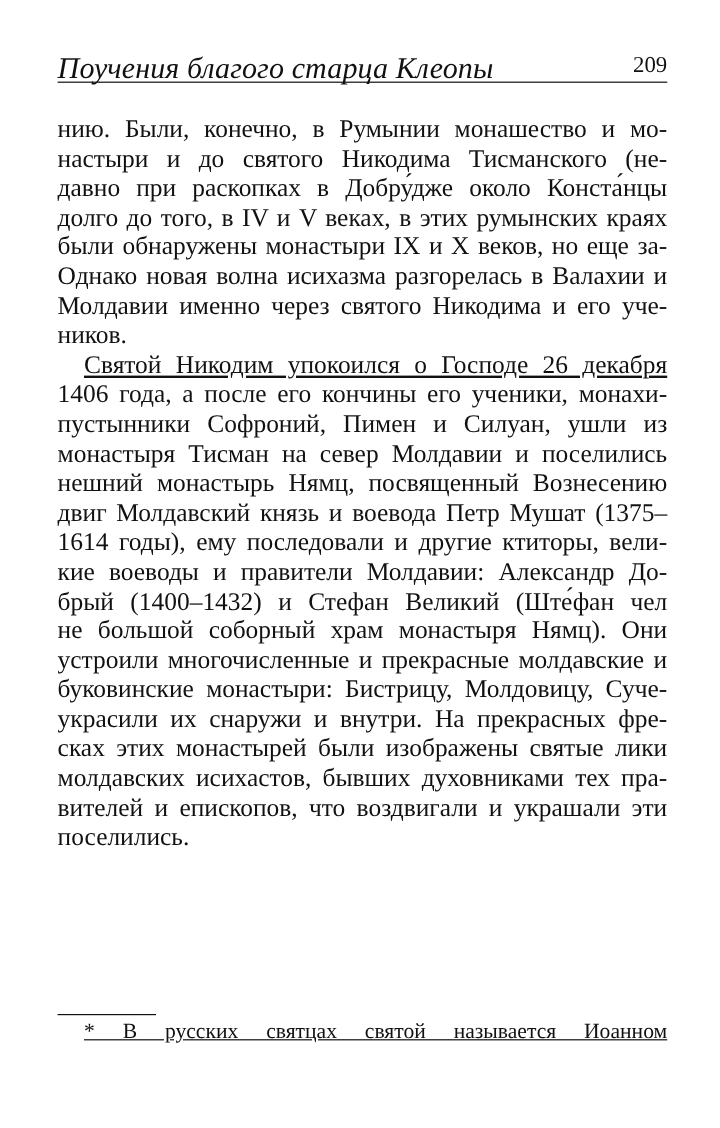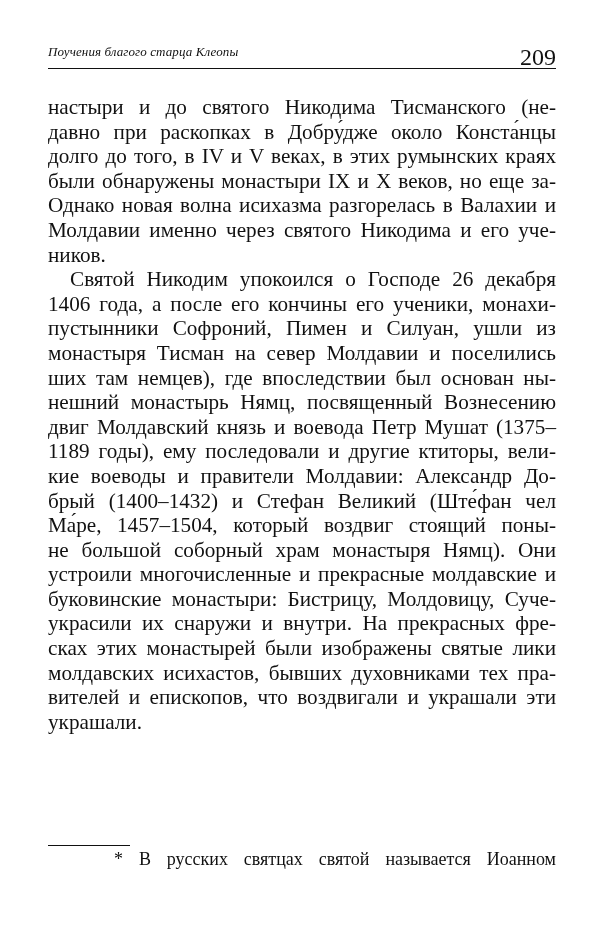--- a/index.html
+++ b/index.html
@@ -1,63 +1,62 @@
 <!DOCTYPE html>
 <html><head>
   <meta charset="utf-8">
   <style>
     html, body { margin: 0; padding: 0; background: #ffffff; }
     body { width: 600px; height: 940px; position: relative; overflow: hidden; color: #111; font-family: "Liberation Serif", serif; }
     .page { position: absolute; left: 48px; top: 0; width: 508px; }
     .running-head { position: absolute; top: 44px; left: 0; width: 508px; height: 24px; border-bottom: 1.5px solid #111; }
-    .running-title { position: absolute; left: 0; top: 0; font-style: italic; font-size: 13px; letter-spacing: 0.1px; }
-    .page-number { position: absolute; right: 0; top: 0; font-size: 24px; }
+    .running-title { position: absolute; left: 0; top: 0; font-style: italic; font-size: 25px; letter-spacing: 0.1px; }
+    .page-number { position: absolute; right: 0; top: 0; font-size: 19px; }
     .body-text { position: absolute; top: 95px; left: 0; width: 508px; font-size: 21.2px; line-height: 24.6px; }
     .line { display: block; height: 24.6px; white-space: nowrap; text-align: justify; text-align-last: justify; }
     .line.last { text-align-last: left; }
-    .line.indent { padding-left: 22px; }
+    .line.indent { padding-left: 22px; text-decoration: underline; }
     .fn-rule { position: absolute; top: 845px; left: 0; width: 82px; border-top: 1px solid #111; }
     .footnote { position: absolute; top: 848px; left: 0; width: 508px; font-size: 18px; line-height: 23px; }
-    .footnote .line { height: 23px; margin-left: 44px; }
+    .footnote .line { height: 23px; }
   </style>
 </head>
 <body>
 
 <div class="page">
   <div class="running-head">
     <span class="running-title">Поучения благого старца Клеопы</span>
     <span class="page-number">209</span>
   </div>
 
   <div class="body-text">
+    <span class="line">нию. Были, конечно, в Румынии монашество и мо-</span>
     <span class="line">настыри и до святого Никодима Тисманского (не-</span>
     <span class="line">давно при раскопках в Добру́дже около Конста́нцы</span>
     <span class="line">долго до того, в IV и V веках, в этих румынских краях</span>
     <span class="line">были обнаружены монастыри IX и X веков, но еще за-</span>
     <span class="line">Однако новая волна исихазма разгорелась в Валахии и</span>
     <span class="line">Молдавии именно через святого Никодима и его уче-</span>
     <span class="line last">ников.</span>
     <span class="line indent">Святой Никодим упокоился о Господе 26 декабря</span>
     <span class="line">1406 года, а после его кончины его ученики, монахи-</span>
     <span class="line">пустынники Софроний, Пимен и Силуан, ушли из</span>
     <span class="line">монастыря Тисман на север Молдавии и поселились</span>
-    <span class="line">ших там немцев), где впоследствии был основан ны-</span>
     <span class="line">нешний монастырь Нямц, посвященный Вознесению</span>
     <span class="line">двиг Молдавский князь и воевода Петр Мушат (1375–</span>
-    <span class="line">1189 годы), ему последовали и другие ктиторы, вели-</span>
+    <span class="line">1614 годы), ему последовали и другие ктиторы, вели-</span>
     <span class="line">кие воеводы и правители Молдавии: Александр До-</span>
     <span class="line">брый (1400–1432) и Стефан Великий (Ште́фан чел</span>
-    <span class="line">Ма́ре, 1457–1504, который воздвиг стоящий поны-</span>
     <span class="line">не большой соборный храм монастыря Нямц). Они</span>
     <span class="line">устроили многочисленные и прекрасные молдавские и</span>
     <span class="line">буковинские монастыри: Бистрицу, Молдовицу, Суче-</span>
     <span class="line">украсили их снаружи и внутри. На прекрасных фре-</span>
     <span class="line">сках этих монастырей были изображены святые лики</span>
     <span class="line">молдавских исихастов, бывших духовниками тех пра-</span>
     <span class="line">вителей и епископов, что воздвигали и украшали эти</span>
-    <span class="line last">украшали.</span>
+    <span class="line last">поселились.</span>
   </div>
 
   <div class="fn-rule"></div>
   <div class="footnote">
     <span class="line indent">* В русских святцах святой называется Иоанном</span>
   </div>
 </div>
 
 </body></html>

